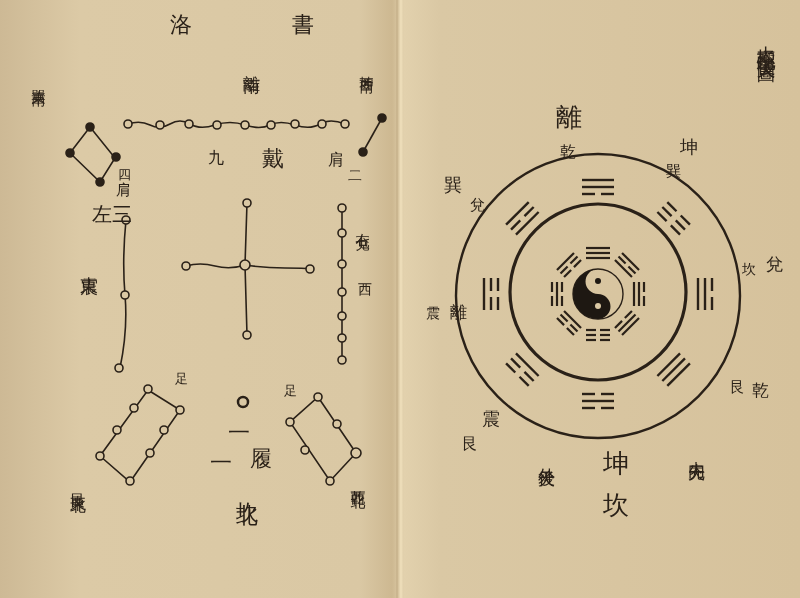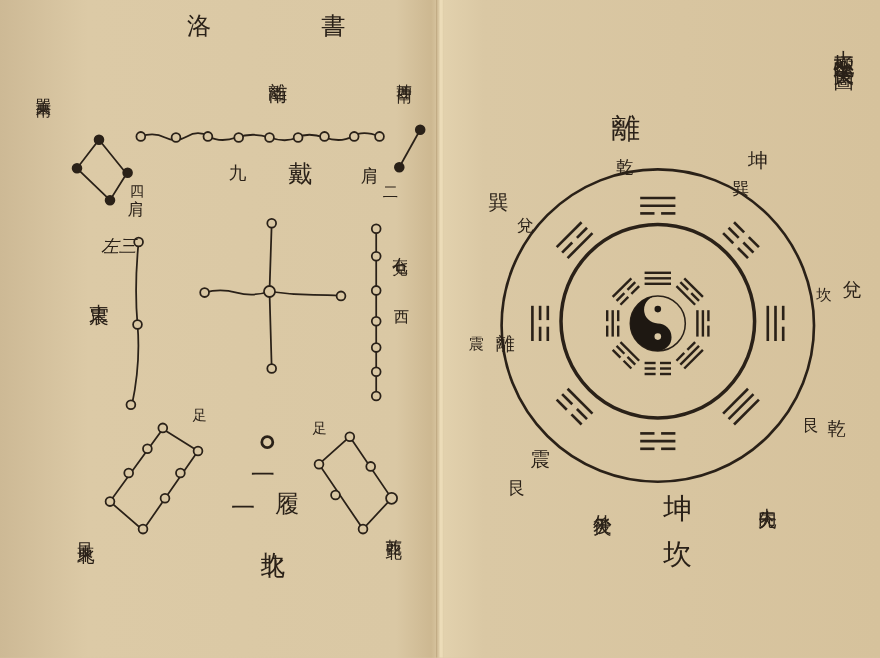--- a/index.html
+++ b/index.html
@@ -228,21 +228,21 @@
   <div class="lbl" style="left:170px;top:14px;font-size:22px;letter-spacing:100px;">洛書</div>
   <div class="lbl v" style="left:243px;top:62px;font-size:17px;">離南</div>
   <div class="lbl" style="left:208px;top:150px;font-size:16px;">九</div>
   <div class="lbl" style="left:262px;top:148px;font-size:22px;">戴</div>
   <div class="lbl" style="left:328px;top:152px;font-size:16px;">肩</div>
   <div class="lbl" style="left:348px;top:168px;font-size:14px;">二</div>
   <div class="lbl v" style="left:360px;top:65px;font-size:14px;">坤西南</div>
   <div class="lbl v" style="left:32px;top:78px;font-size:14px;">巽東南</div>
   <div class="lbl" style="left:118px;top:168px;font-size:13px;">四</div>
   <div class="lbl" style="left:116px;top:183px;font-size:15px;">肩</div>
-  <div class="lbl" style="left:92px;top:216px;font-size:16px;font-style:italic;">左三</div>
+  <div class="lbl" style="left:92px;top:204px;font-size:20px;">左三</div>
   <div class="lbl v" style="left:80px;top:262px;font-size:18px;">東震</div>
   <div class="lbl v" style="left:356px;top:222px;font-size:14px;">右七兌</div>
   <div class="lbl" style="left:358px;top:282px;font-size:14px;">西</div>
   <div class="lbl" style="left:228px;top:422px;font-size:22px;">一</div>
   <div class="lbl" style="left:210px;top:452px;font-size:22px;">一</div>
   <div class="lbl" style="left:250px;top:448px;font-size:22px;">履</div>
   <div class="lbl v" style="left:236px;top:484px;font-size:22px;">坎北</div>
   <div class="lbl" style="left:175px;top:372px;font-size:13px;">足</div>
   <div class="lbl" style="left:284px;top:384px;font-size:13px;">足</div>
   <div class="lbl v" style="left:70px;top:480px;font-size:16px;">艮東北</div>

